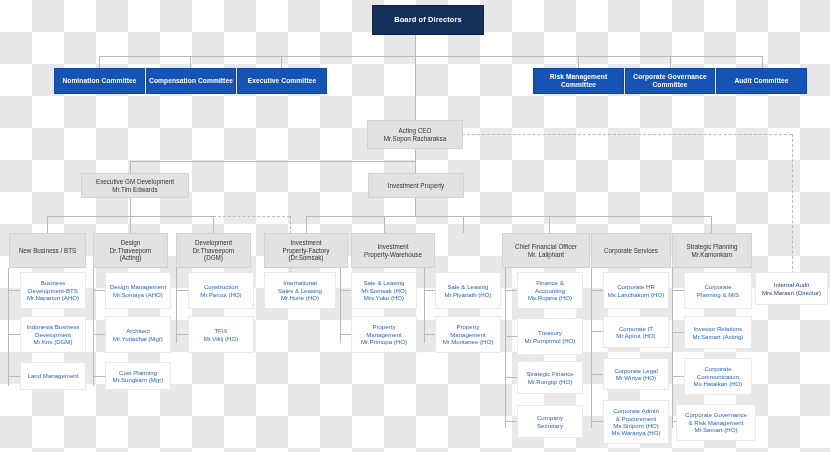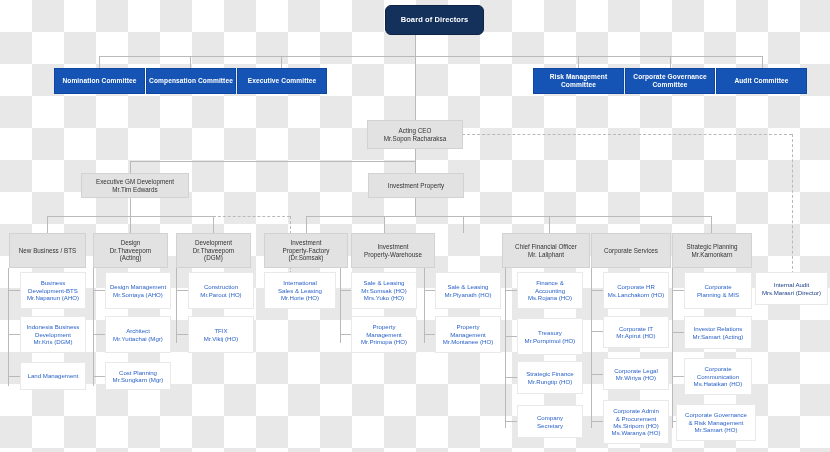--- a/index.html
+++ b/index.html
@@ -141,21 +141,21 @@
   <div class="ln h" style="left:591px; top:290px; width:12px;"></div>
   <div class="ln h" style="left:591px; top:331px; width:12px;"></div>
   <div class="ln h" style="left:591px; top:374px; width:12px;"></div>
   <div class="ln h" style="left:591px; top:421px; width:12px;"></div>
   <div class="ln h" style="left:672px; top:290px; width:12px;"></div>
   <div class="ln h" style="left:672px; top:332px; width:12px;"></div>
   <div class="ln h" style="left:672px; top:376px; width:12px;"></div>
   <div class="ln h" style="left:672px; top:421px; width:12px;"></div>
   <div class="dash-h" style="left:780px; top:288px; width:12px;"></div>
 
-  <div class="box navy" style="left:385px; top:5px; width:99px; height:30px;border-radius:6px;">Board of Directors</div>
+  <div class="box navy" style="left:372px; top:5px; width:112px; height:30px;">Board of Directors</div>
 
   <div class="box blue" style="left:54px; top:68px; width:91px; height:26px;">Nomination Committee</div>
   <div class="box blue" style="left:146px; top:68px; width:90px; height:26px;">Compensation Committee</div>
   <div class="box blue" style="left:237px; top:68px; width:90px; height:26px;">Executive Committee</div>
 
   <div class="box blue" style="left:533px; top:68px; width:91px; height:26px;">Risk Management
 Committee</div>
   <div class="box blue" style="left:625px; top:68px; width:90px; height:26px;">Corporate Governance
 Committee</div>
   <div class="box blue" style="left:716px; top:68px; width:91px; height:26px;">Audit Committee</div>

